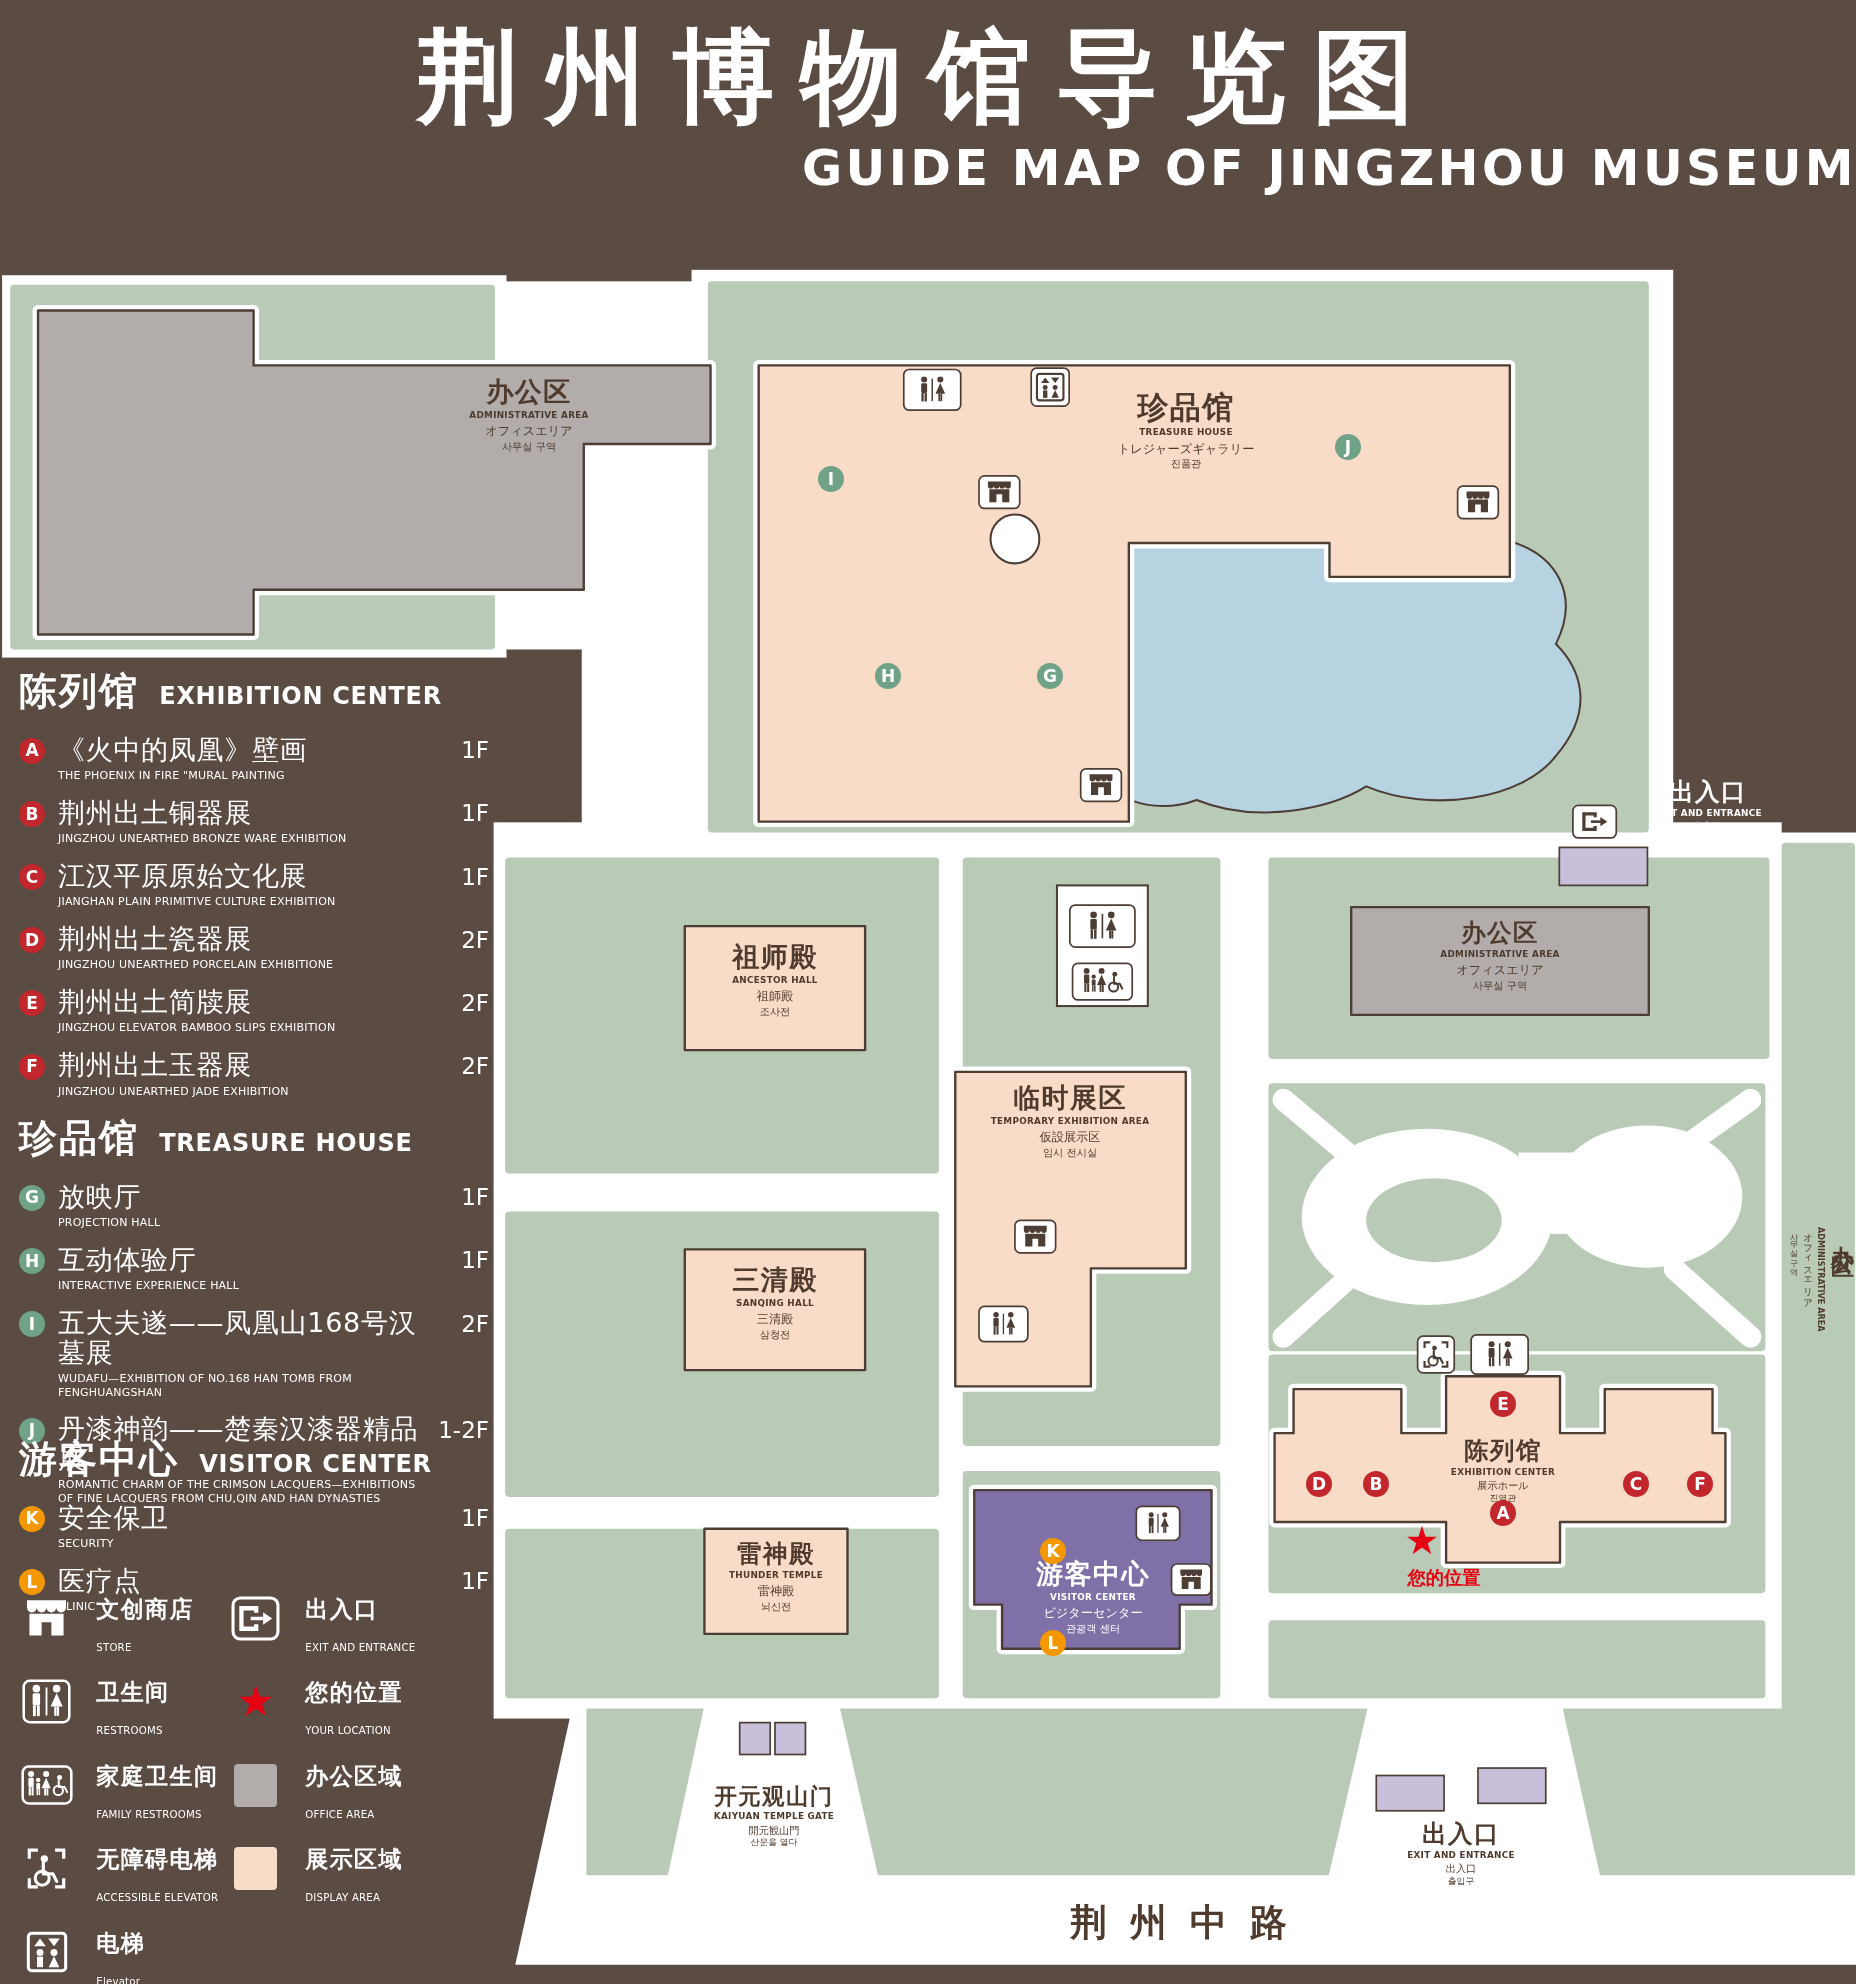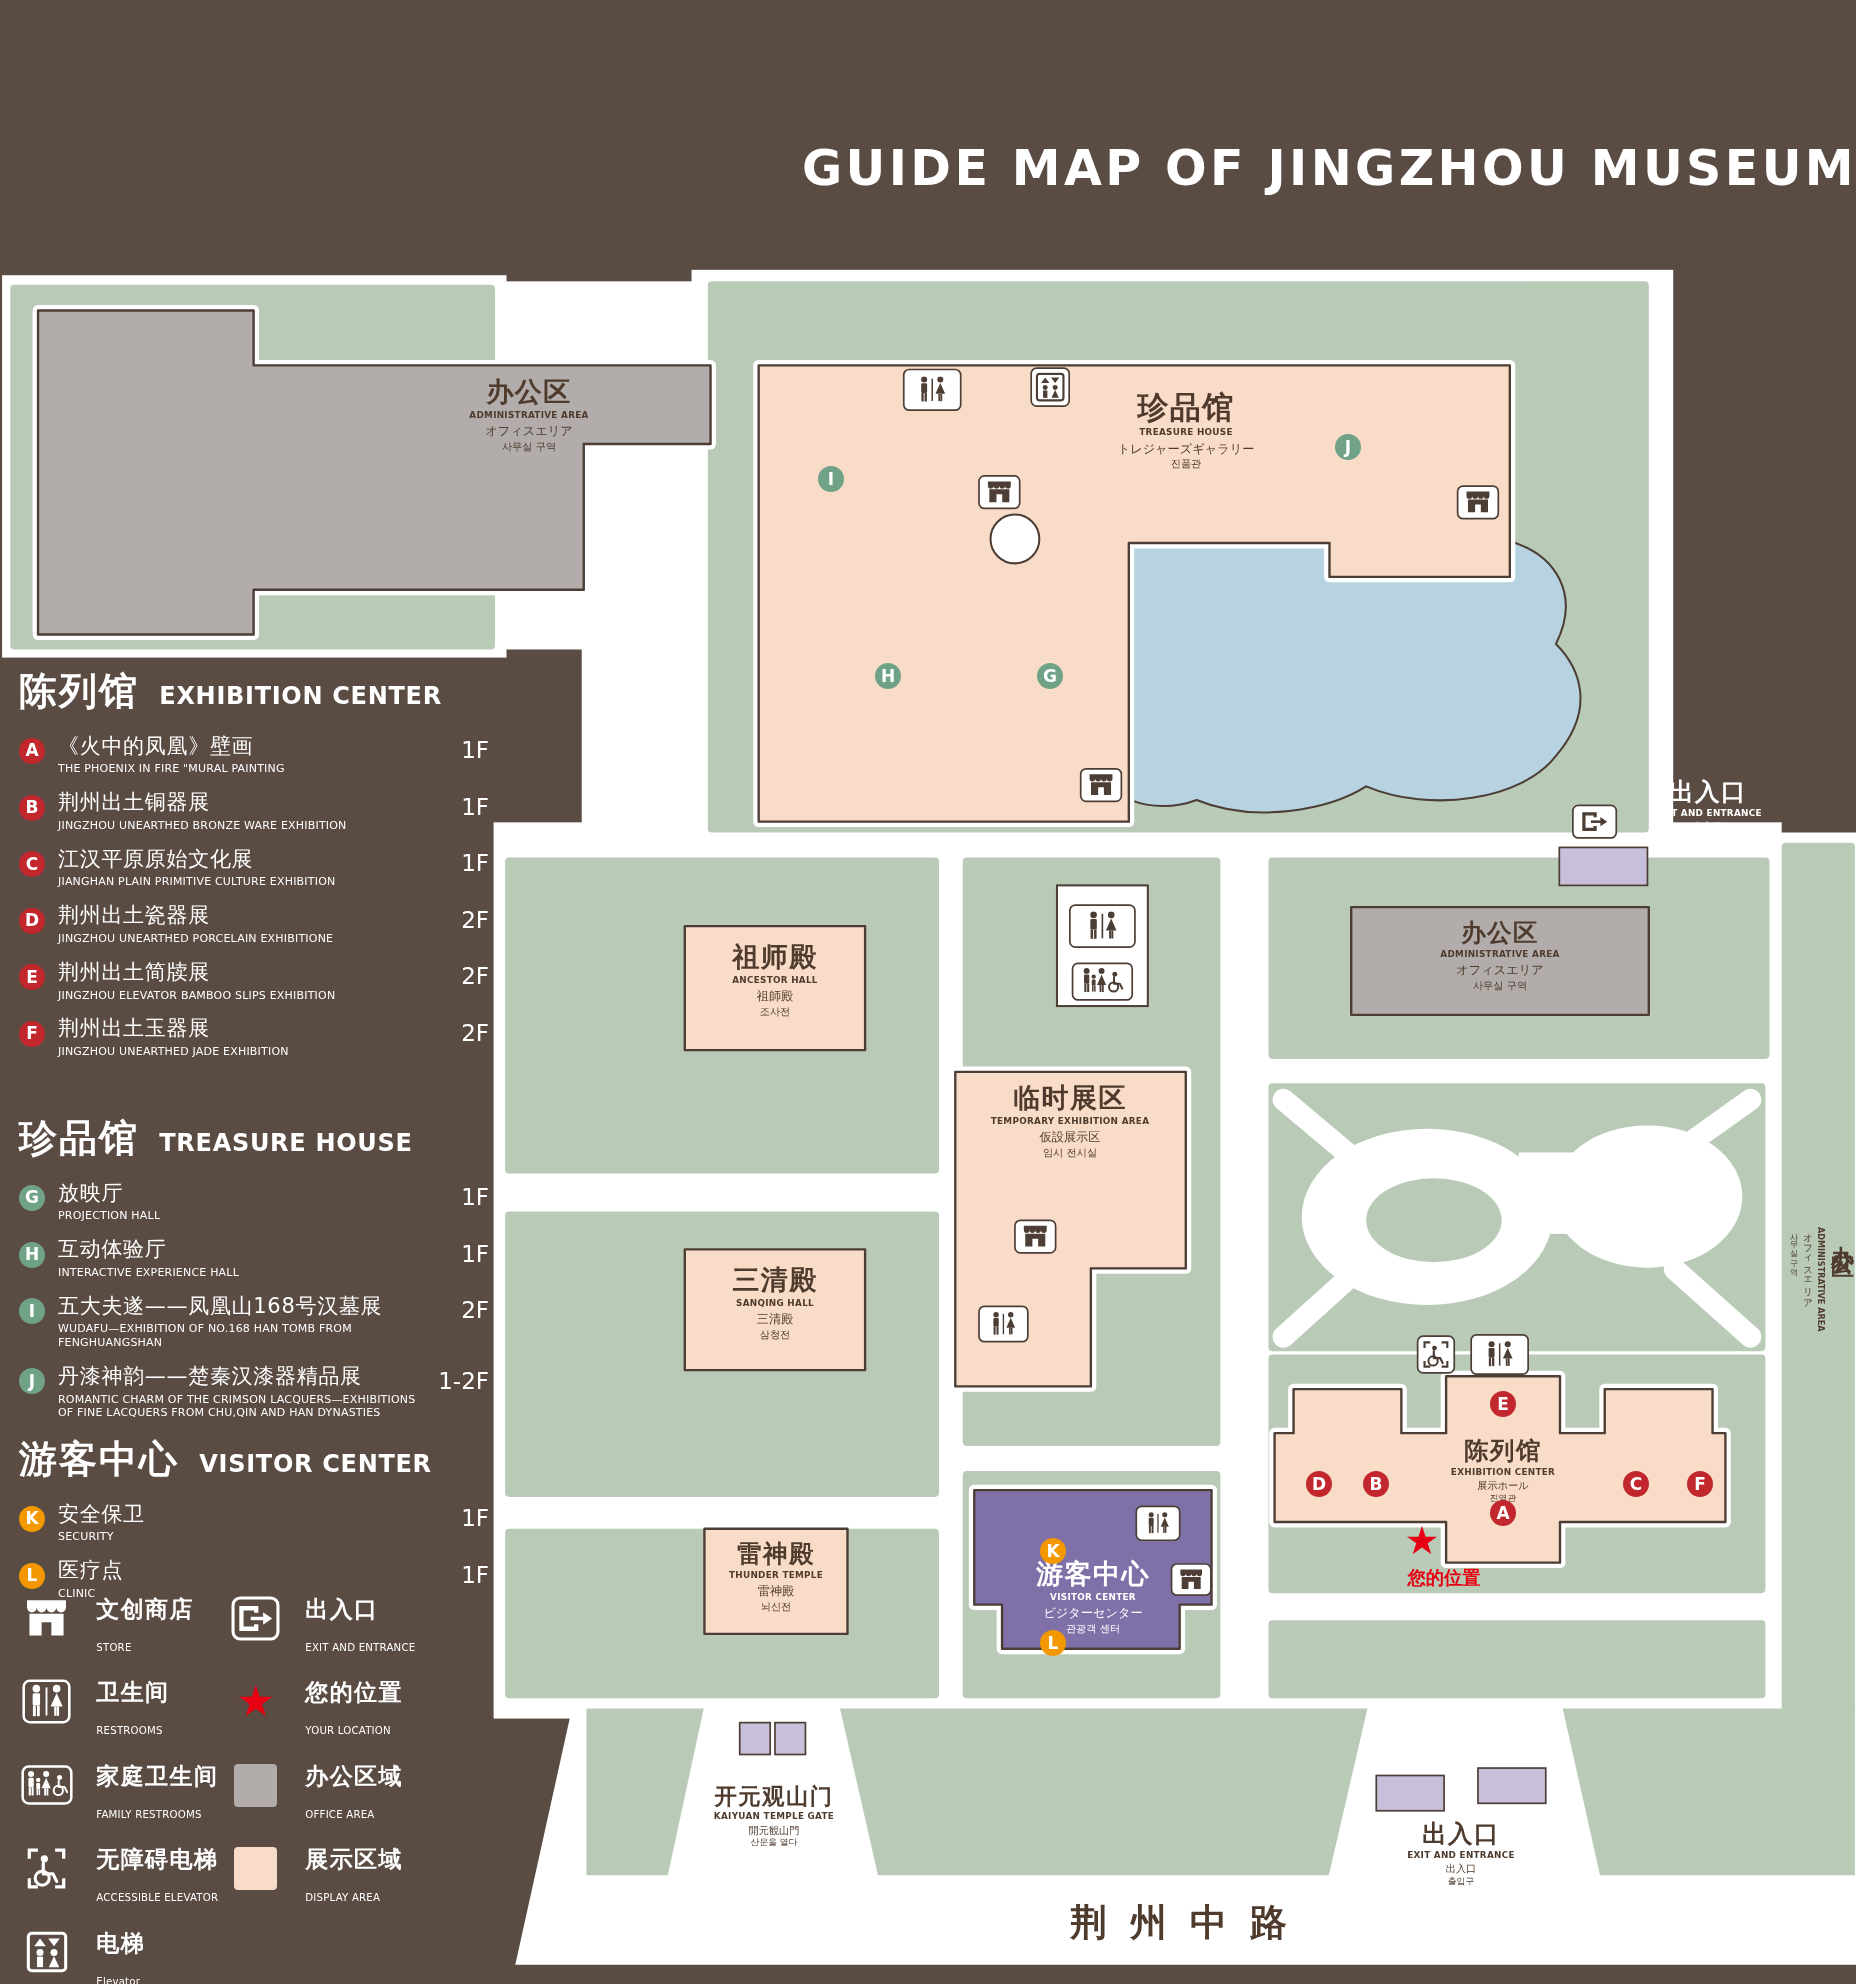--- a/index.html
+++ b/index.html
@@ -63,21 +63,21 @@
   .marker.orange{background:#f39800;}
   .marker.inline{position:static;transform:none;display:inline-flex;flex:0 0 auto;}
 
   
   .sec{position:absolute;left:19px;width:470px;}
   .sec-h{display:flex;align-items:baseline;gap:20.3px;color:#fff;margin-bottom:17.6px;}
   .sec-h .zh{font-size:38px;font-weight:bold;letter-spacing:2px;}
   .sec-h .en{font-size:24px;font-weight:bold;letter-spacing:0.7px;}
   .s-item{display:grid;grid-template-columns:39px 1fr 58px;align-items:start;margin-bottom:15px;color:#fff;}
   .s-item .marker.inline{margin-top:3.4px;}
-  .s-zh{display:block;font-size:21px;letter-spacing:0.7px;line-height:1.1;}
+  .s-zh{display:block;font-size:27px;letter-spacing:0.7px;line-height:1.1;}
   .s-en{display:block;font-size:11px;margin-top:4.7px;letter-spacing:0.2px;line-height:1.25;}
   .s-floor{font-size:23px;justify-self:end;margin-top:2.7px;}
 
   
   .legend{position:absolute;left:20.3px;top:1594px;width:475px;display:grid;
     grid-template-columns:209px 262px;row-gap:24.4px;align-items:center;}
   .l-item{display:flex;align-items:flex-start;gap:23px;color:#fff;}
   .l-icon{width:53px;height:49px;flex:0 0 auto;display:flex;align-items:center;justify-content:center;color:#fff;}
   .l-zh{display:block;font-size:23px;font-weight:bold;letter-spacing:1.4px;}
   .l-en{display:block;font-size:10.2px;margin-top:17px;letter-spacing:0.2px;}
@@ -283,20 +283,21 @@
         <rect class="tile" x="-29" y="-23" width="58" height="46" rx="8"></rect>
         <use href="#i-store" x="-18" y="-16" width="36" height="32"></use>
       </g>
       <g transform="translate(2352,1212)">
         <rect class="tile" x="-32" y="-24" width="64" height="48" rx="8"></rect>
         <use href="#i-exit" x="-22" y="-16" width="44" height="32"></use>
       </g>
     </g>
   </svg>
 
+  <div class="title-zh">荆州博物馆导览图</div>
   <div class="title-en">GUIDE MAP OF JINGZHOU MUSEUM</div>
 
   <div class="map-label" style="left:529px;top:377px">
     <span class="zh">办公区</span>
     <span class="en">ADMINISTRATIVE AREA</span>
     <span class="ja">オフィスエリア</span>
     <span class="ko">사무실 구역</span>
   </div>
 
   <div class="map-label big" style="left:1186px;top:390px">

